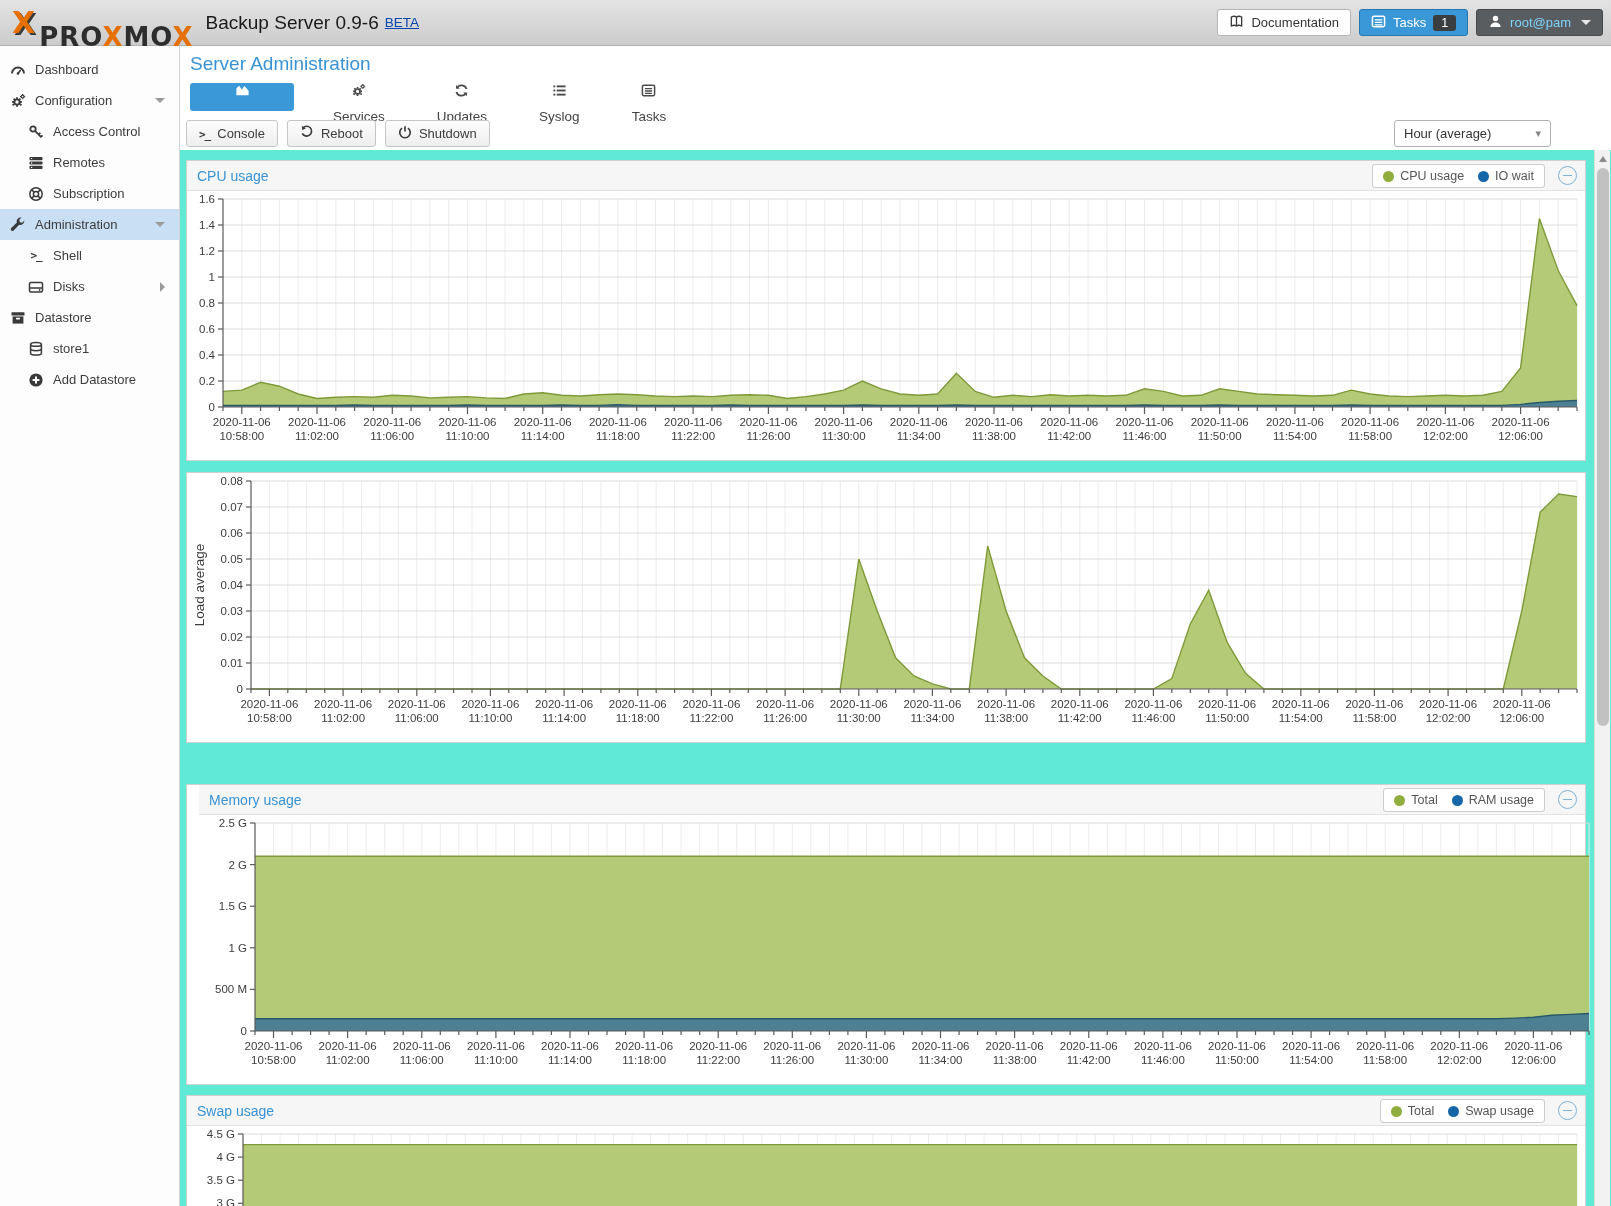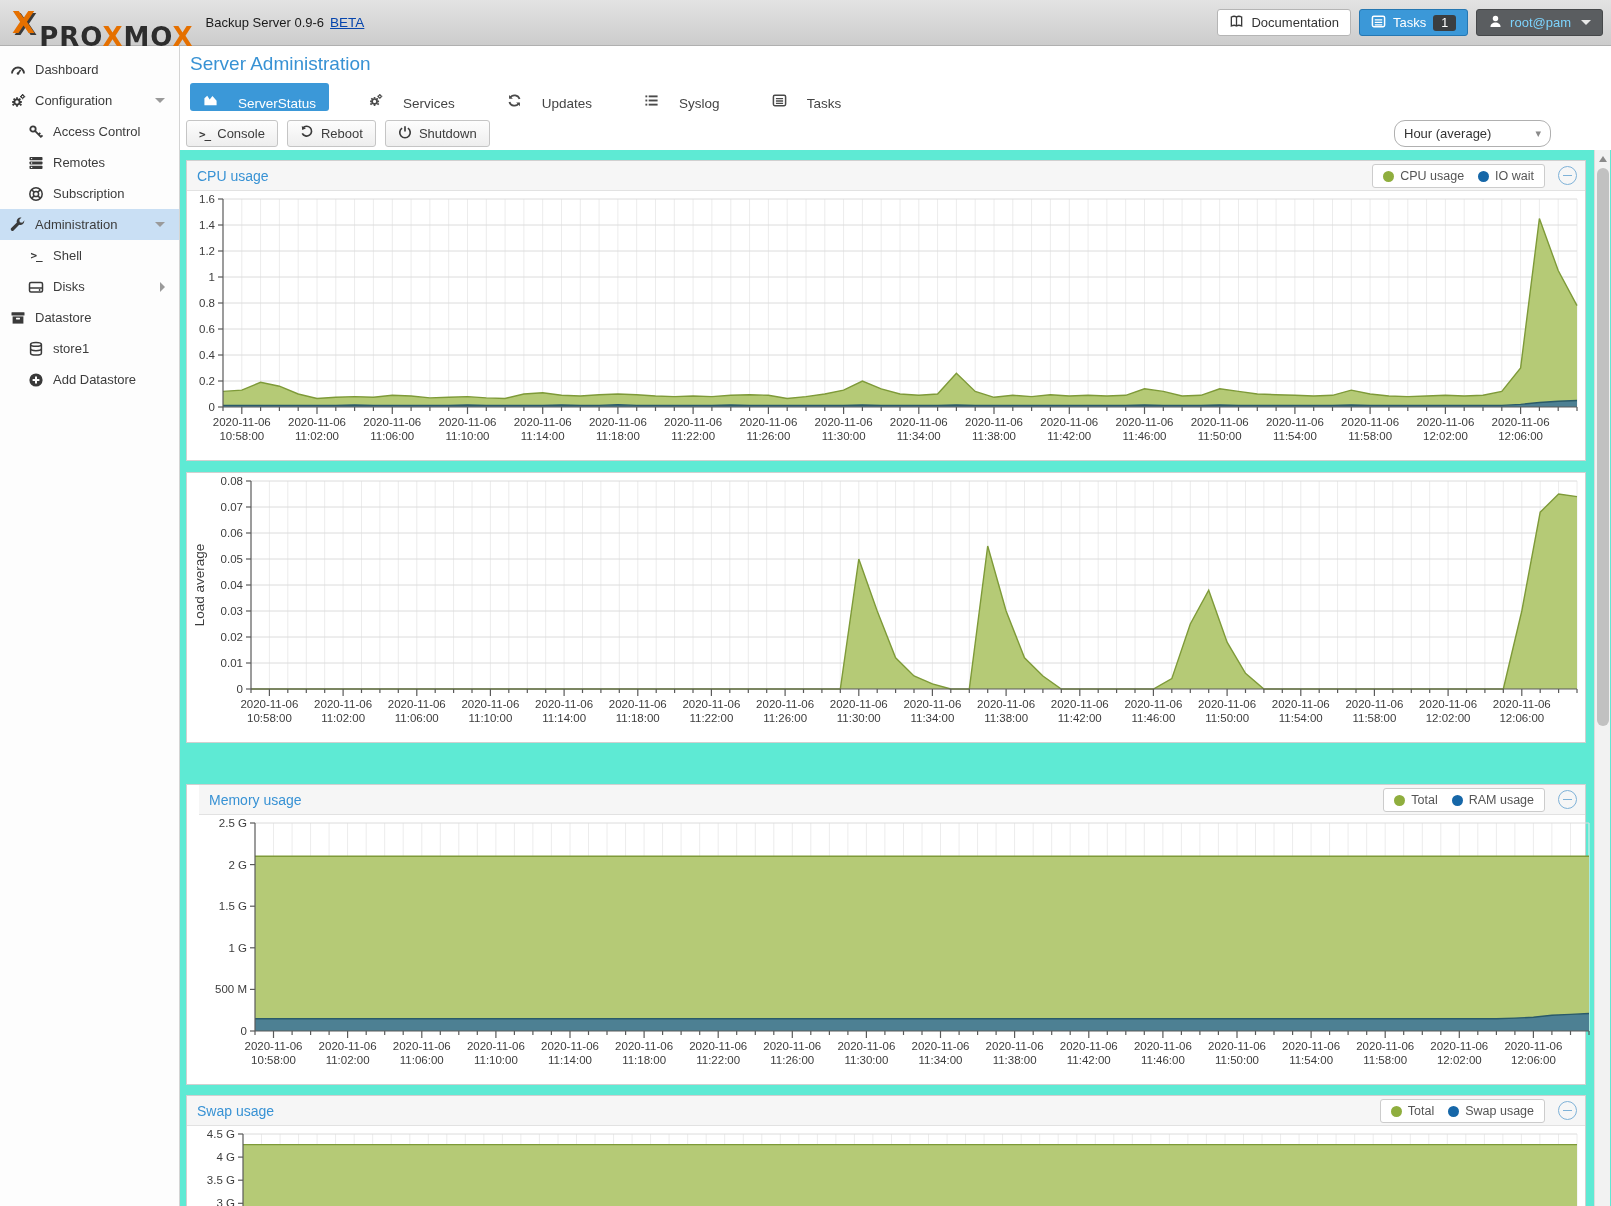--- a/index.html
+++ b/index.html
@@ -6,21 +6,21 @@
   html,body { width:1611px; height:1206px; overflow:hidden; font-family:"Liberation Sans", sans-serif; background:#e4e4e4; position:relative; }
 
   
   .app-header { position:absolute; top:0; left:0; width:1611px; height:46px;
     background:linear-gradient(#e3e3e3,#cccccc); border-bottom:1px solid #b0b0b0;
     display:flex; align-items:center; padding:0 8px; z-index:50; }
   .logo { display:flex; align-items:center; margin-left:4px; }
   .logo-x { font-weight:bold; font-size:30px; color:#e57000; text-shadow:2px 2px 0 #3a3a3a; margin-right:4px; font-family:"DejaVu Sans", sans-serif; }
   .logo-word { font-size:26px; font-weight:bold; letter-spacing:1px; color:#2d2d2d; font-family:"DejaVu Sans", sans-serif;margin-top:28px; }
   .logo-word .ox { color:#e57000; }
-  .product-name { font-size:13px; color:#1a1a1a; margin-left:12px; }
+  .product-name { font-size:19px; color:#1a1a1a; margin-left:12px; }
   .beta-link { font-size:13.5px; color:#0645ad; text-decoration:underline; margin-left:6px; cursor:pointer; }
   .header-right { margin-left:auto; display:flex; align-items:center; gap:8px; }
   .hbtn { height:27px; display:flex; align-items:center; gap:7px; padding:0 11px; border-radius:3px; font-size:13px; cursor:pointer; }
   .hbtn.light { background:#ffffff; border:1px solid #b5b5b5; color:#333; }
   .hbtn.blue  { background:#3b98d8; border:1px solid #2577b2; color:#fff; }
   .hbtn.dark  { background:#5a5d60; border:1px solid #46484a; color:#7dd3fc; }
   .badge { background:#3b3e40; color:#fff; border-radius:3px; padding:1px 8px; font-size:12.5px; }
   .caret-down-w { width:0; height:0; border-left:5px solid transparent; border-right:5px solid transparent; border-top:5px solid #e8e8e8; margin-left:3px; }
 
   
@@ -31,25 +31,25 @@
   .side-item .sicon { width:16px; height:16px; flex:0 0 16px; display:inline-flex; align-items:center; justify-content:center; }
   .chev-down { position:absolute; right:14px; width:0; height:0; border-left:5px solid transparent; border-right:5px solid transparent; border-top:5px solid #9a9a9a; }
   .chev-right { position:absolute; right:14px; width:0; height:0; border-top:5px solid transparent; border-bottom:5px solid transparent; border-left:5px solid #9a9a9a; }
   .shell-glyph { font-family:"DejaVu Sans Mono", monospace; font-weight:bold; font-size:11px; color:#3a3a3a; letter-spacing:-1px; }
 
   
   .main { position:absolute; top:46px; left:180px; width:1431px; height:1160px; }
   .content-head { position:absolute; top:0; left:0; width:100%; height:104px; background:#ffffff; }
   .page-title { position:absolute; top:7px; left:10px; font-size:19px; color:#3892d4; font-weight:normal; }
   .tabstrip { position:absolute; top:37px; left:10px; display:flex; gap:26px; align-items:center; height:28px; }
-  .tab { display:flex; align-items:flex-end; gap:20px; font-size:13.5px; color:#444; padding:0 13px; height:28px; border-radius:3px; cursor:pointer; }
+  .tab { display:flex; align-items:center; gap:8px; font-size:13.5px; color:#444; padding:0 13px; height:28px; border-radius:3px; cursor:pointer;flex-direction:column; }
   .tab.active { background:#3b98d8; color:#fff; }
   .toolbar { position:absolute; top:74px; left:6px; display:flex; gap:9px; align-items:center; }
   .tbtn { height:27px; display:flex; align-items:center; gap:7px; padding:0 12px; background:linear-gradient(#fdfdfd,#eeeeee); border:1px solid #c5c5c5; border-radius:3px; font-size:13px; color:#3c3c3c; cursor:pointer; }
-  .range-select { position:absolute; top:74px; right:60px; width:157px; height:27px; background:#fff; border:1px solid #b0b0b0; border-radius:11px; display:flex; align-items:center; padding:0 9px; font-size:13px; color:#333; cursor:pointer; }
+  .range-select { position:absolute; top:74px; right:60px; width:157px; height:27px; background:#fff; border:1px solid #b0b0b0; border-radius:3px; display:flex; align-items:center; padding:0 9px; font-size:13px; color:#333; cursor:pointer; }
   .range-select .sel-caret { margin-left:auto; color:#8a8a8a; font-size:11px; }
 
   
   .scroll-area { position:absolute; top:104px; left:0; width:100%; height:1162px; background:#5eead4; overflow:hidden; }
   .panel { position:absolute; left:6px; width:1400px; background:#fff; border:1px solid #d0d0d0; }
   .panel-head { height:30px; background:#f6f6f6; border-bottom:1px solid #e2e2e2; display:flex; align-items:center; position:relative; }
   .panel-title { font-size:14px; color:#3892d4; margin-left:10px; }
   .legend-box { position:absolute; right:40px; top:3px; height:24px; background:#fff; border:1px solid #ccc; border-radius:3px; display:flex; align-items:center; gap:14px; padding:0 10px; }
   .leg-item { display:flex; align-items:center; gap:6px; font-size:12.5px; color:#555; cursor:pointer; }
   .leg-dot { width:11px; height:11px; border-radius:50%; display:inline-block; }

